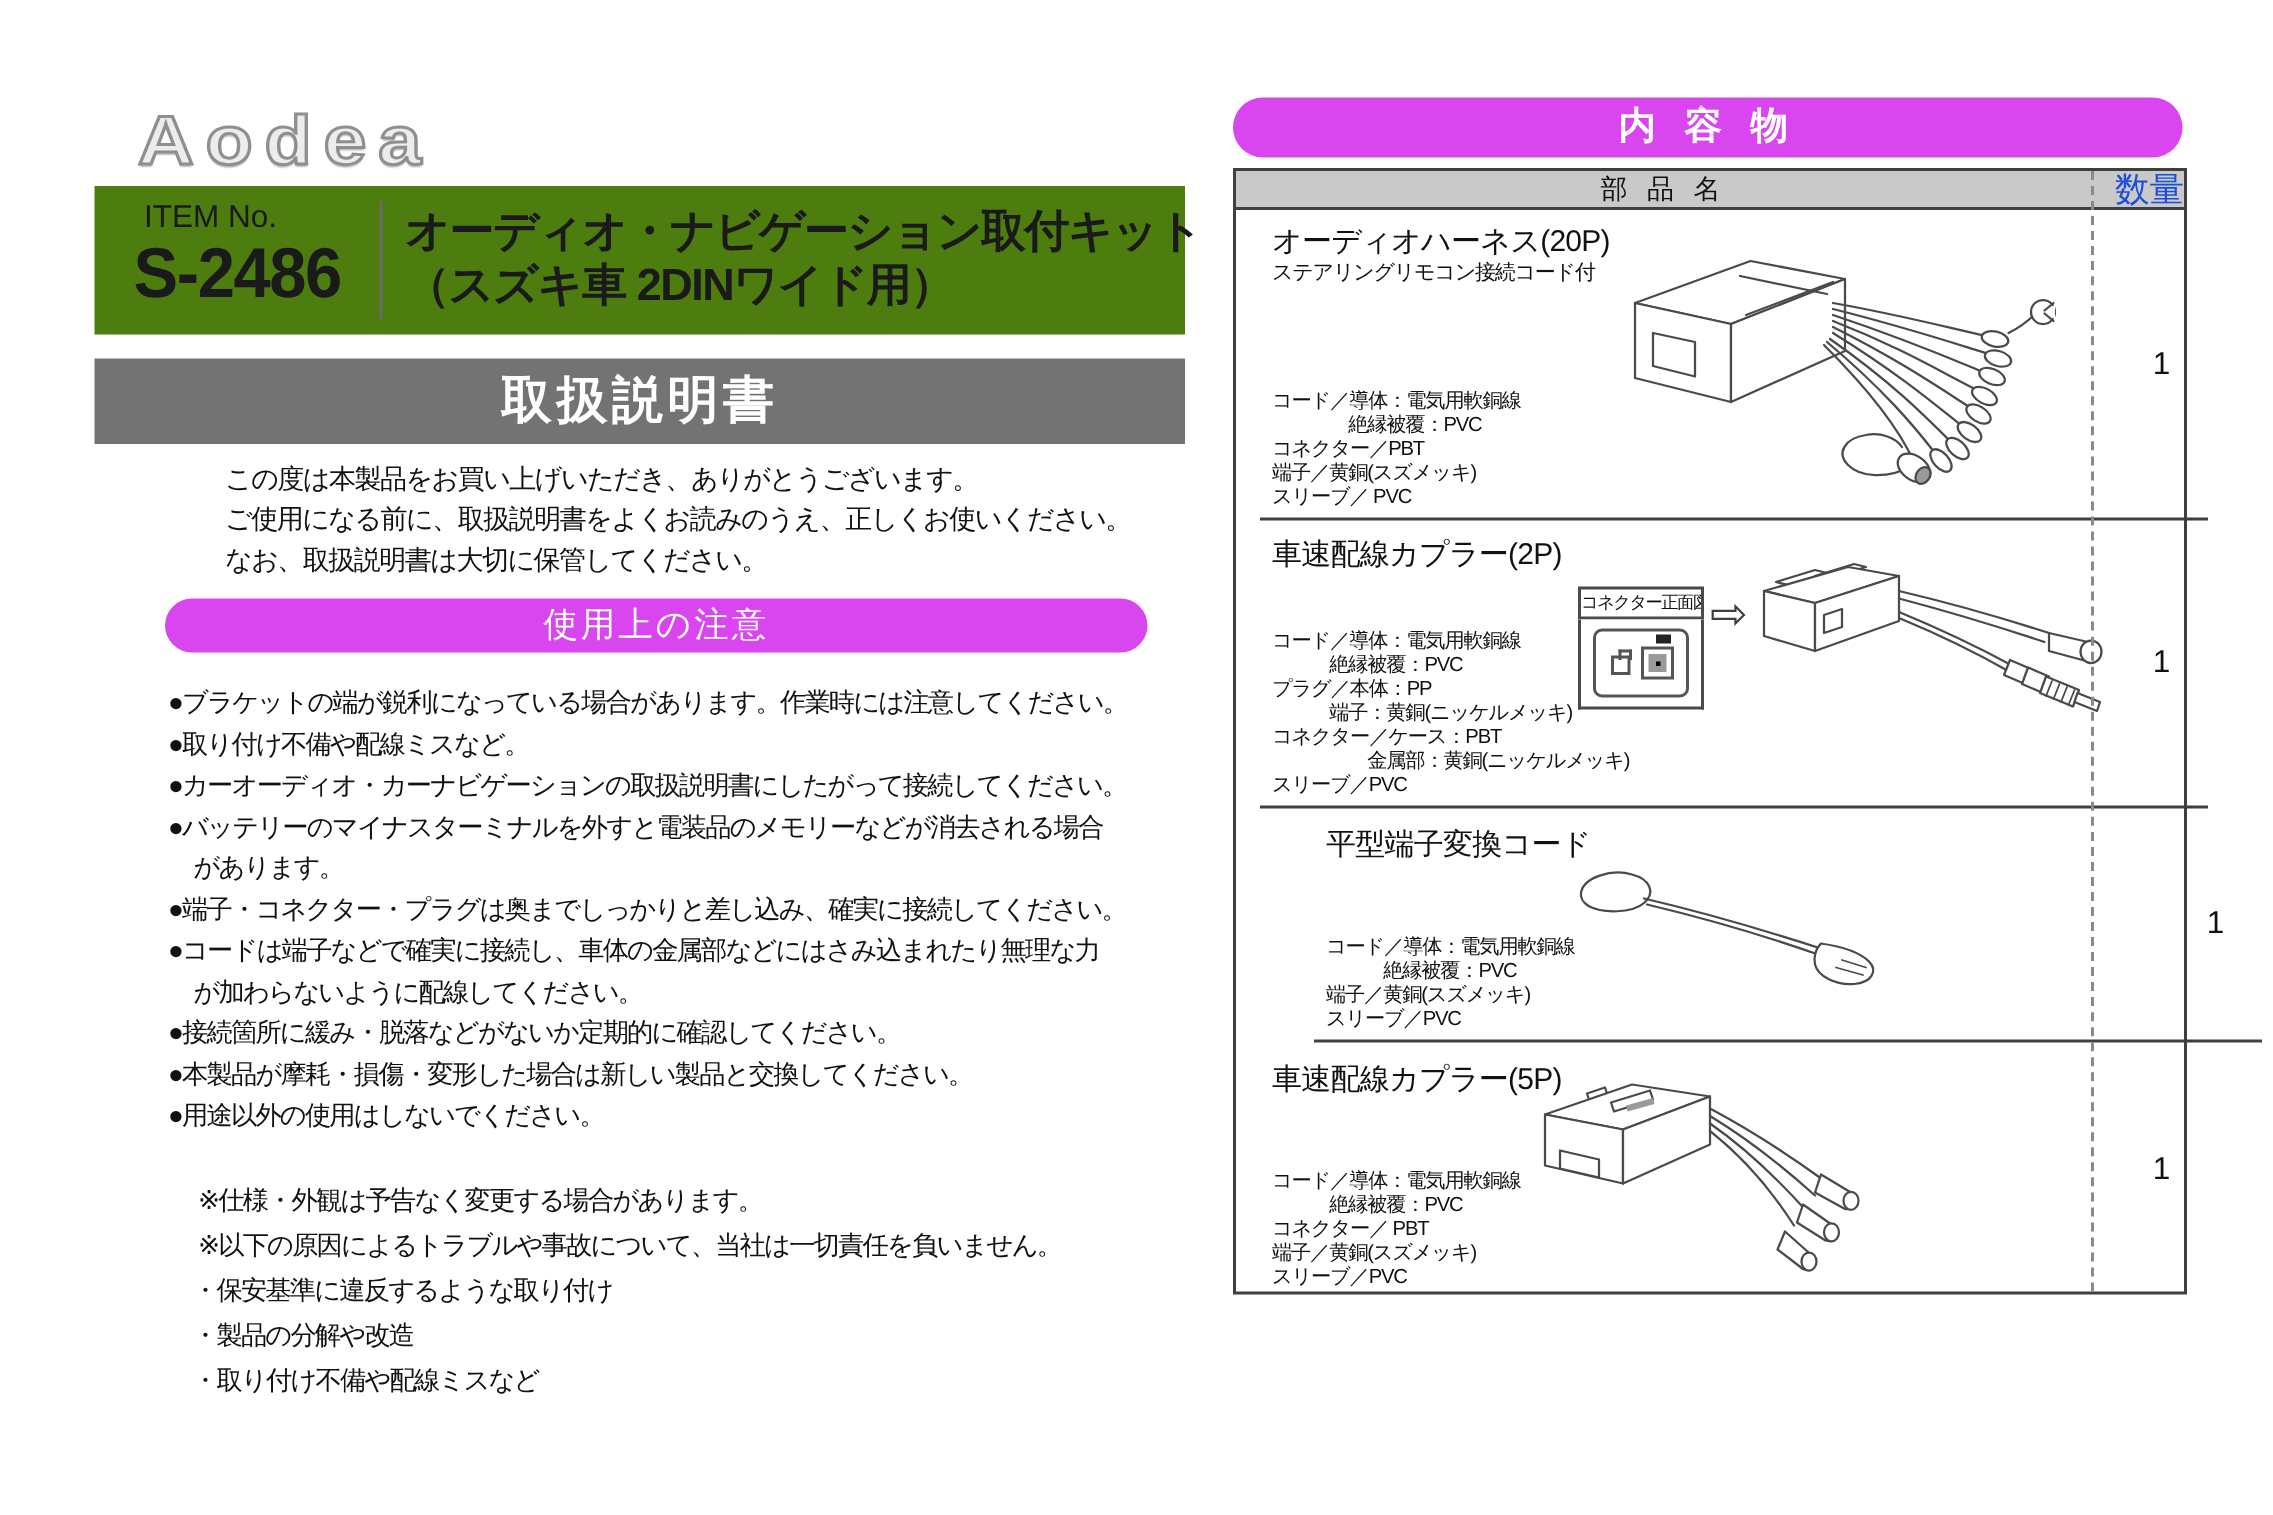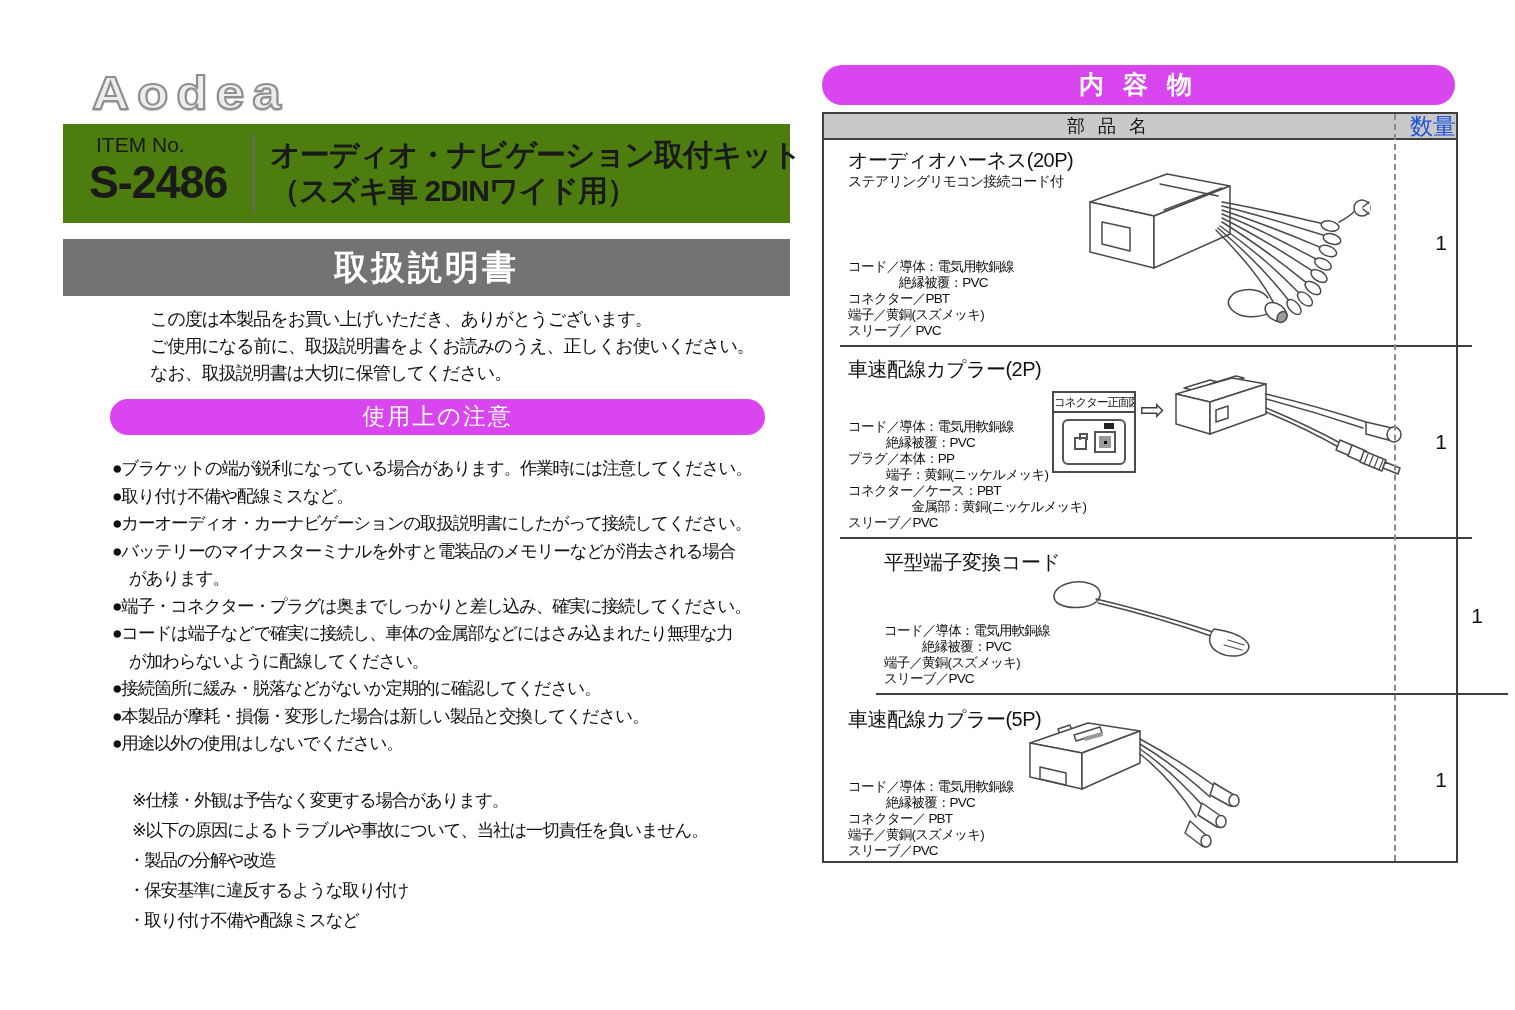--- a/index.html
+++ b/index.html
@@ -154,22 +154,22 @@
     <div>●接続箇所に緩み・脱落などがないか定期的に確認してください。</div>
     <div>●本製品が摩耗・損傷・変形した場合は新しい製品と交換してください。</div>
     <div>●用途以外の使用はしないでください。</div>
   </div>
 
   <div class="notes">
     <div>※仕様・外観は予告なく変更する場合があります。</div>
     <div>※以下の原因によるトラブルや事故について、当社は一切責任を負いません。</div>
   </div>
   <div class="sub-notes">
+    <div>・保安基準に違反するような取り付け</div>
     <div>・製品の分解や改造</div>
-    <div>・保安基準に違反するような取り付け</div>
     <div>・取り付け不備や配線ミスなど</div>
   </div>
 
   <div class="pill contents-pill">内 容 物</div>
 
   <div class="parts-table">
     <div class="qty-divider"></div>
 
     <div class="pt-header">
       <div class="col-part">部 品 名</div>

